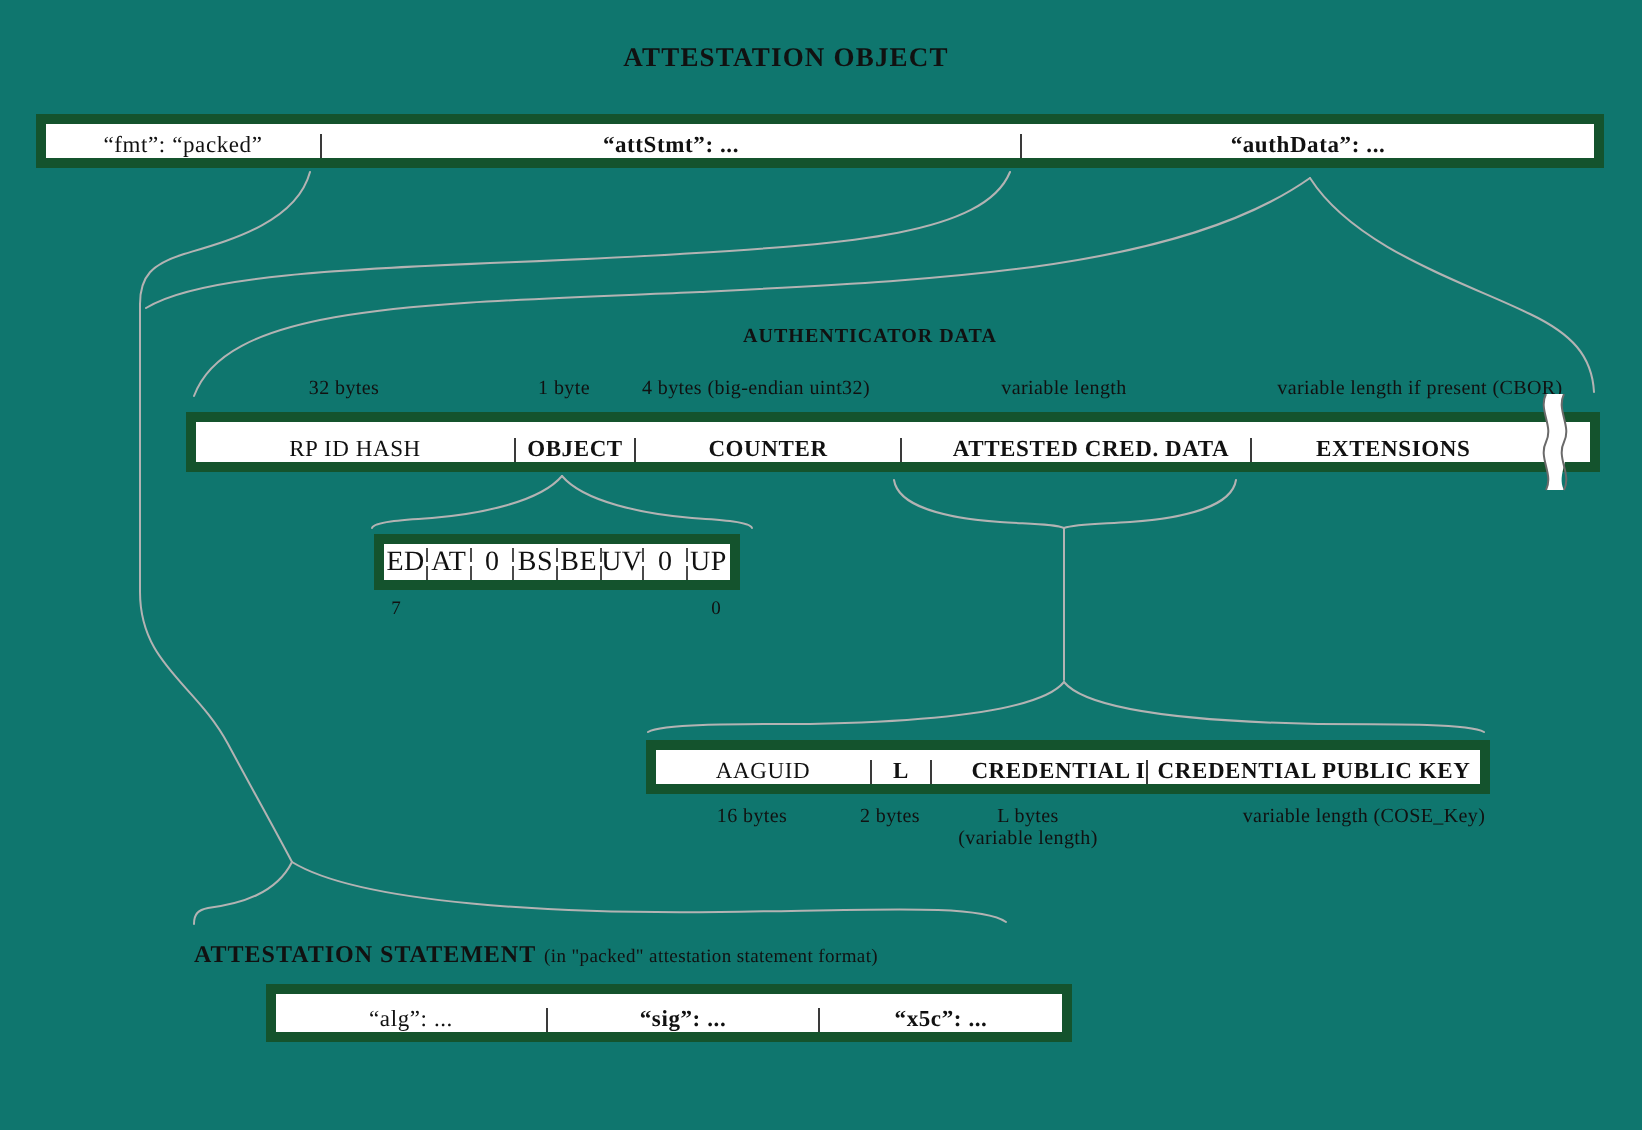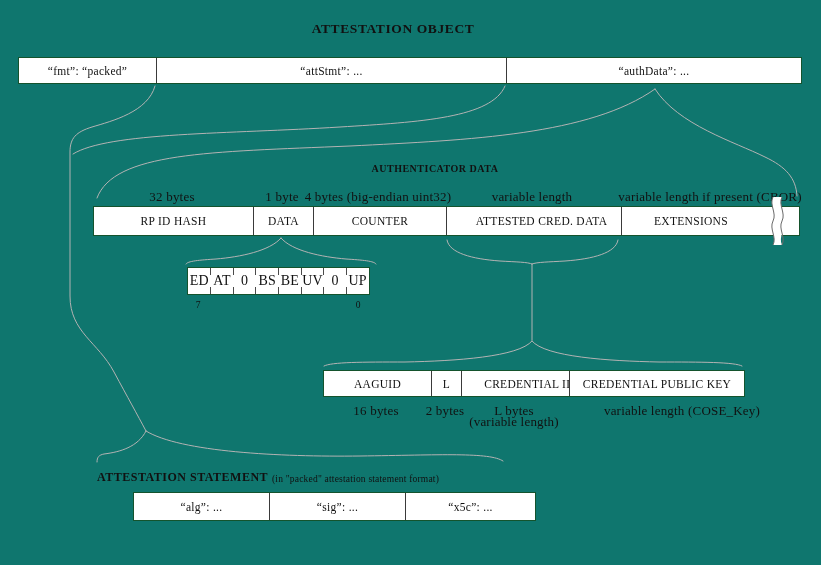--- a/index.html
+++ b/index.html
@@ -11,45 +11,45 @@
   .page-title{
     position:absolute;left:0;top:21px;width:786px;text-align:center;
     font-size:13.5px;letter-spacing:0.6px;font-weight:600;
   }
   .section-title{position:absolute;font-size:10px;letter-spacing:0.5px;font-weight:600;}
   .auth-title{left:335px;top:163px;width:200px;text-align:center;}
   .as-title{left:97px;top:470px;font-size:12px;}
   .as-subtitle{position:absolute;left:272px;top:474px;font-size:9.5px;letter-spacing:0.2px;}
   .box{
     position:absolute;display:flex;box-sizing:border-box;background:#fff;
-    border:1px solid #14532d;z-index:1;
+    border:5px solid #14532d;z-index:1;align-items:flex-end;
   }
   .cell{
     display:flex;align-items:center;justify-content:center;box-sizing:border-box;
     font-size:11.5px;letter-spacing:0.3px;white-space:nowrap;overflow:hidden;
   }
-  .cell + .cell{border-left:1px solid #3a3a3a;}
+  .cell + .cell{border-left:1px solid #3a3a3a;font-weight:bold;}
   .row1{left:18px;top:57px;width:784px;height:27px;}
   .row2{left:93px;top:206px;width:707px;height:30px;}
   .rowb{left:97px;top:492px;width:403px;height:29px;margin-left:36px;}
   .rowa{left:323px;top:370px;width:422px;height:27px;}
   .bitsbox{left:187px;top:267px;width:183px;height:28px;}
   .bit{
     flex:1;position:relative;display:flex;align-items:center;justify-content:center;
     font-size:14px;letter-spacing:0.2px;
   }
   .bit + .bit::before{
     content:"";position:absolute;left:-0.5px;top:0;width:1px;height:7px;background:#4a4a4a;
   }
   .bit + .bit::after{
     content:"";position:absolute;left:-0.5px;bottom:0;width:1px;height:7px;background:#4a4a4a;
   }
   .sizelabel{
     position:absolute;transform:translateX(-50%);white-space:nowrap;
-    font-size:13px;letter-spacing:0.2px;z-index:1;
+    font-size:10px;letter-spacing:0.2px;z-index:1;
   }
   .bitnum{position:absolute;transform:translateX(-50%);font-size:9.5px;z-index:1;}
   .torn{position:absolute;left:765px;top:197px;z-index:3;}
 </style>
 </head>
 <body>
 
 <div class="canvas">
 
   <svg class="connectors" width="821" height="565" viewBox="0 0 821 565" fill="none" stroke="#b3b3b3" stroke-width="1" stroke-linecap="round">
@@ -85,21 +85,21 @@
   <div class="section-title auth-title">AUTHENTICATOR DATA</div>
 
   <span class="sizelabel" style="left:172px;top:189px;">32 bytes</span>
   <span class="sizelabel" style="left:282px;top:189px;">1 byte</span>
   <span class="sizelabel" style="left:378px;top:189px;">4 bytes (big-endian uint32)</span>
   <span class="sizelabel" style="left:532px;top:189px;">variable length</span>
   <span class="sizelabel" style="left:710px;top:189px;">variable length if present (CBOR)</span>
 
   <div class="box row2">
     <div class="cell" style="width:159px;">RP ID HASH</div>
-    <div class="cell" style="width:60px;">DATA</div>
+    <div class="cell" style="width:60px;">OBJECT</div>
     <div class="cell" style="width:133px;">COUNTER</div>
     <div class="cell" style="width:175px;padding-left:15px;">ATTESTED CRED. DATA</div>
     <div class="cell" style="flex:1;justify-content:flex-start;padding-left:32px;">EXTENSIONS</div>
   </div>
 
   <svg class="torn" width="24" height="50" viewBox="0 0 24 50">
     <path d="M8,0 C4,8 12,16 8,24 C4,32 12,40 8,48 L17,48 C13,40 21,32 17,24 C21,16 13,8 17,0 Z" fill="#ffffff" stroke="none"></path>
     <path d="M8,0 C4,8 12,16 8,24 C4,32 12,40 8,48" fill="none" stroke="#6a6a6a" stroke-width="1"></path>
     <path d="M17,0 C13,8 21,16 17,24 C13,32 21,40 17,48" fill="none" stroke="#6a6a6a" stroke-width="1"></path>
   </svg>

